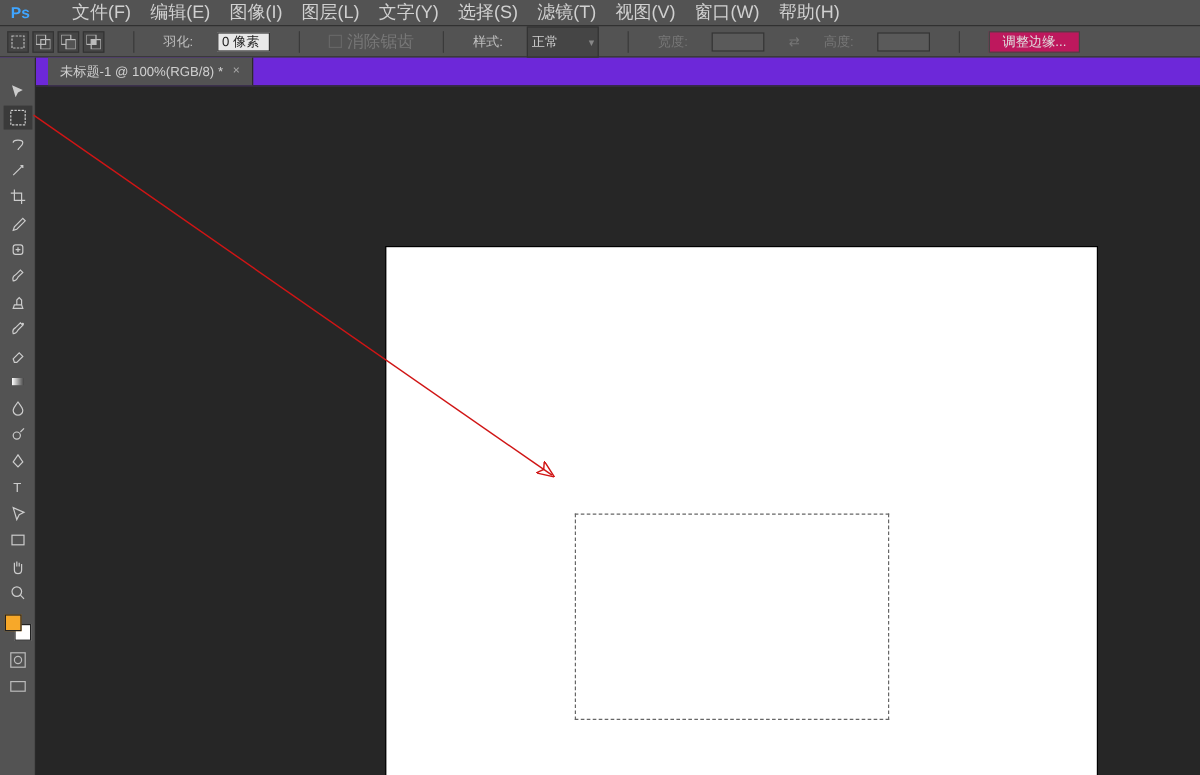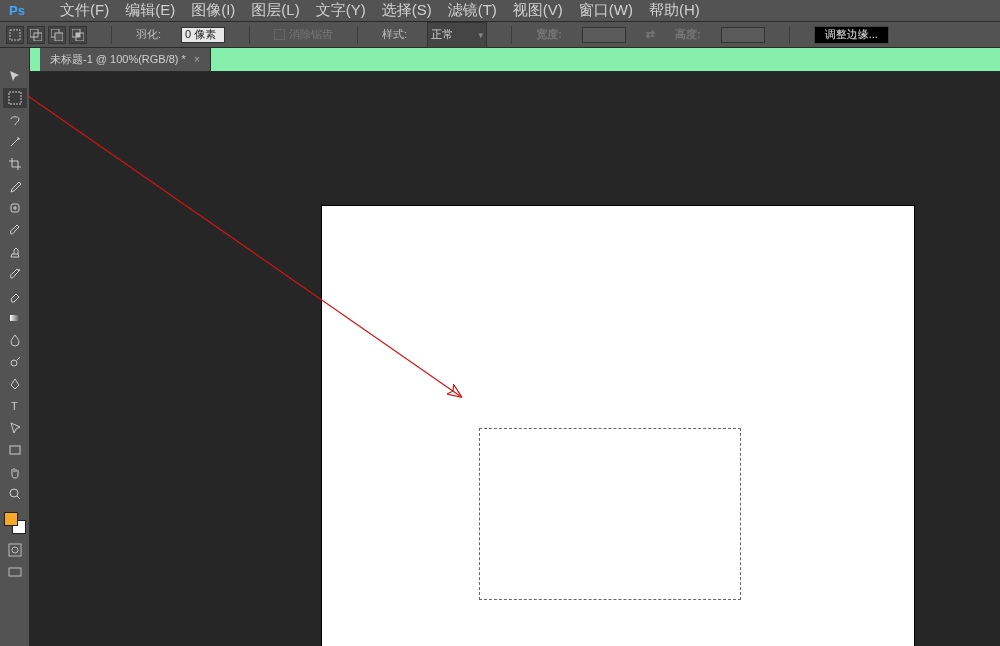--- a/index.html
+++ b/index.html
@@ -10,28 +10,28 @@
   .ps-logo { width: 22px; height: 18px; display: flex; align-items: center; justify-content: center; color: #3fa5ff; font-weight: bold; font-size: 13px; margin-right: 24px; }
   .menu-item { color: #d0d0d0; font-size: 15px; padding: 3px 8px; cursor: pointer; }
   
   
   .optionsbar { height: 26px; background: #535353; border-bottom: 1px solid #2a2a2a; display: flex; align-items: center; padding: 0 6px; gap: 20px; }
   .opt-group { display: flex; align-items: center; gap: 3px; }
   .opt-icon { width: 18px; height: 18px; background: #454545; border: 1px solid #333; display: flex; align-items: center; justify-content: center; cursor: pointer; }
   .opt-sep { width: 1px; height: 18px; background: #3a3a3a; margin: 0 4px; }
   .opt-label { color: #bfbfbf; font-size: 11px; }
   .opt-input { width: 44px; height: 16px; background: #e8e8e8; border: 1px solid #333; font-size: 11px; padding: 0 3px; color: #222; }
-  .opt-check { display: flex; align-items: center; gap: 4px; color: #777; font-size: 11px; }
+  .opt-check { display: flex; align-items: center; gap: 4px; color: #777; font-size: 14px; }
   .opt-select { width: 60px; height: 18px; background: #454545; border: 1px solid #333; color: #d0d0d0; font-size: 11px; padding: 12px 3px; display: flex; align-items: center; justify-content: space-between; cursor: pointer; }
   .opt-select .chev { font-size: 9px; color: #888; }
-  .opt-btn { height: 18px; padding: 0 10px; background: #000000; border: 1px solid #444; color: #e0e0e0; font-size: 11px; display: flex; align-items: center; cursor: pointer; }
-  .opt-disabled { color: #777; font-weight: bold; }
-  
-  
-  .tabrow { height: 24px; background: #86efac; border-bottom: 1px solid #2a2a2a; display: flex; align-items: stretch; padding-left: 40px; }
+  .opt-btn { height: 18px; padding: 0 10px; background: #be185d; border: 1px solid #444; color: #e0e0e0; font-size: 11px; display: flex; align-items: center; cursor: pointer; }
+  .opt-disabled { color: #777; }
+  
+  
+  .tabrow { height: 24px; background: #6d28d9; border-bottom: 1px solid #2a2a2a; display: flex; align-items: stretch; padding-left: 40px; }
   .tab { background: #535353; color: #d0d0d0; font-size: 11px; padding: 4px 10px; display: flex; align-items: center; border-right: 1px solid #2a2a2a; cursor: pointer; }
   .tab .close { margin-left: 8px; font-size: 10px; color: #aaa; cursor: pointer; }
   
   
   .toolbar { position: absolute; left: 0; top: 48px; width: 30px; bottom: 0; background: #535353; border-right: 1px solid #2a2a2a; padding-top: 18px; }
   .tool { width: 24px; height: 20px; margin: 0 auto 2px; display: flex; align-items: center; justify-content: center; cursor: pointer; color: #c8c8c8; position: relative; }
   .tool.active { background: #3a3a3a; }
   .tool svg { display: block; }
   .swatch-group { width: 22px; height: 22px; margin: 8px auto 0; position: relative; }
   .swatch-fg { position: absolute; top: 0; left: 0; width: 14px; height: 14px; background: #f7a829; border: 1px solid #222; z-index: 2; }

